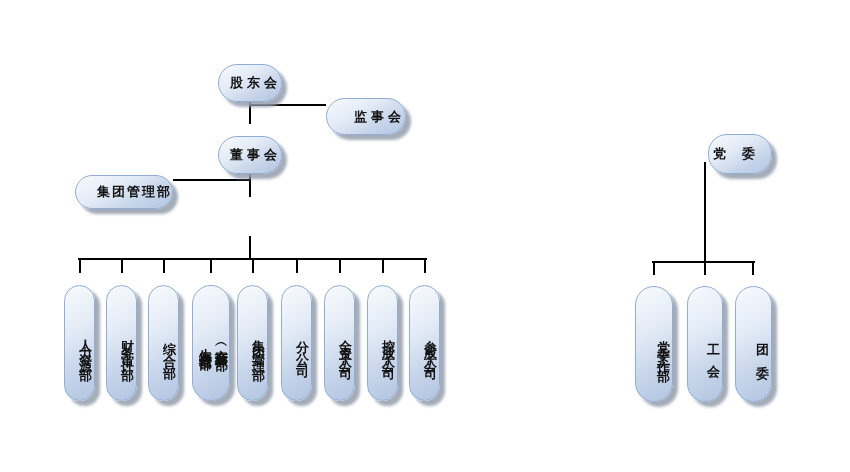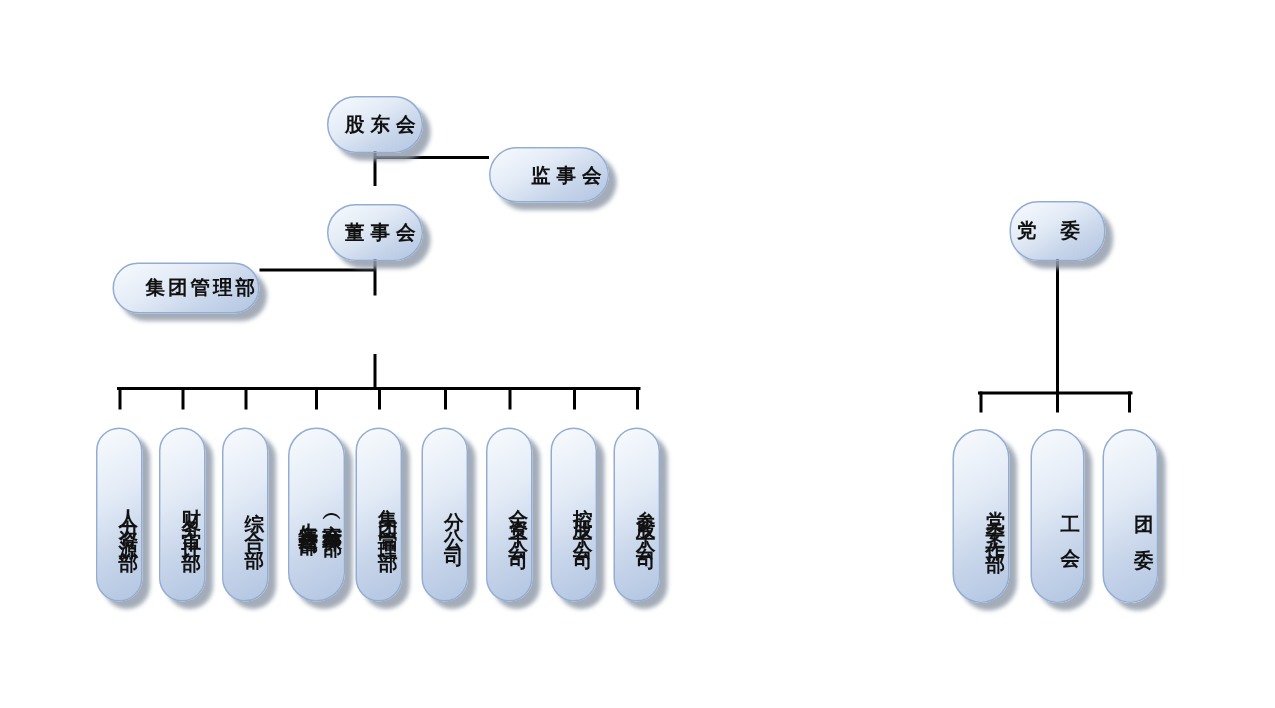--- a/index.html
+++ b/index.html
@@ -120,21 +120,21 @@
   <div class="box" style="left:409px; top:273px; width:31px; height:116px;">
     <span class="vtext">参股子公司</span>
   </div>
 
   <div class="line" style="left:704px; top:162px; width:2px;   height:100px;"></div>
   <div class="line" style="left:652px; top:261px; width:103px; height:2px;"></div>
   <div class="line" style="left:653px; top:261px; width:2px;   height:14px;"></div>
   <div class="line" style="left:704px; top:261px; width:2px;   height:14px;"></div>
   <div class="line" style="left:752px; top:261px; width:2px;   height:14px;"></div>
 
-  <div class="box" style="left:673px; top:122px; width:64px; height:40px;">
+  <div class="box" style="left:708px; top:122px; width:64px; height:40px;">
     <span class="hlabel ls16">党委</span>
   </div>
 
   <div class="box" style="left:635px; top:274px; width:38px; height:116px;">
     <span class="vtext">党委工作部</span>
   </div>
   <div class="box" style="left:687px; top:274px; width:36px; height:116px;">
     <span class="vtext ls22">工会</span>
   </div>
   <div class="box" style="left:735px; top:274px; width:37px; height:116px;">

